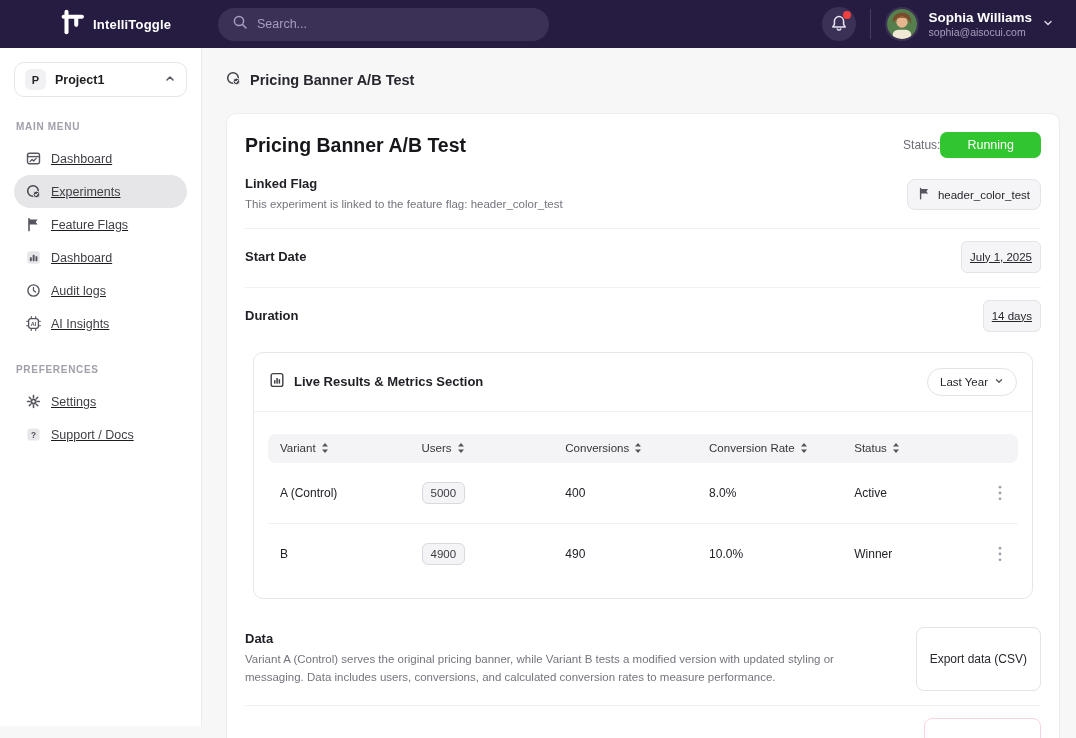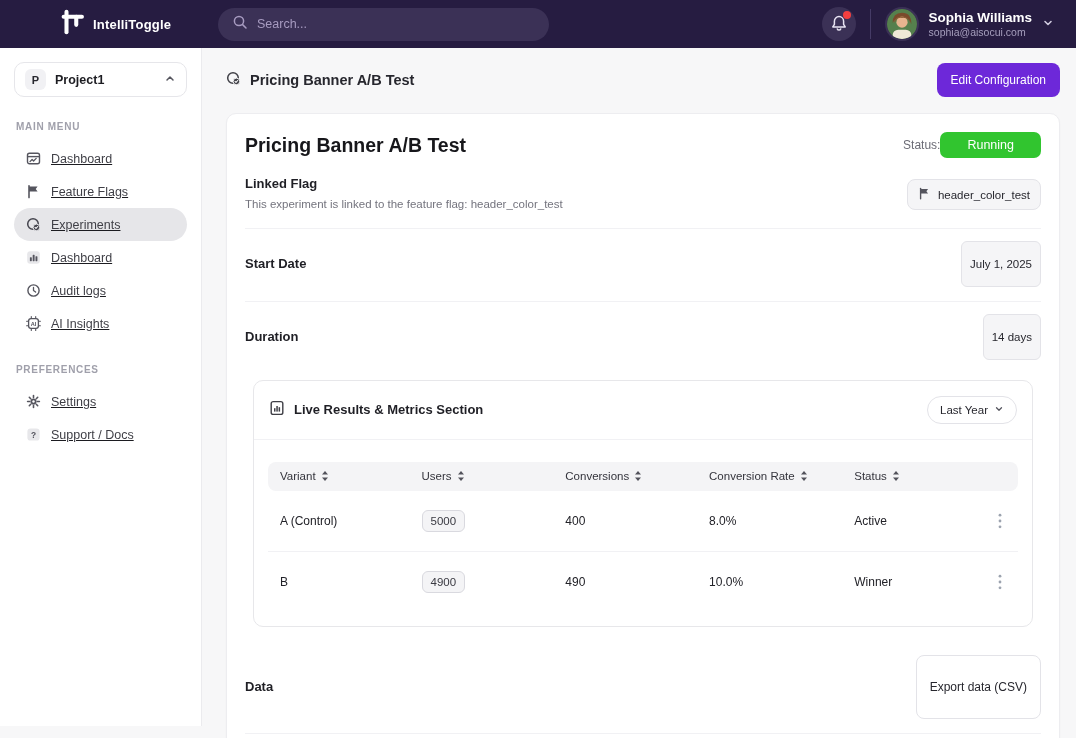--- a/index.html
+++ b/index.html
@@ -48,21 +48,21 @@
   .badge-green { background:#31c52f; color:#fff; font-size:12.5px; padding:6px 27px; border-radius:7px; }
 
   .info-row { display:flex; align-items:center; padding:12px 0 14px; }
   .info-text { max-width:640px; }
   .sec-title { font-size:13px; font-weight:700; color:#1f1f25; }
   .sec-desc { font-size:11.5px; color:#74747e; margin-top:5px; line-height:1.55; }
   .right-slot { margin-left:auto; }
   .hr { height:1px; background:#f1f1f4; }
 
   .chip { display:inline-flex; align-items:center; gap:7px; background:#f5f5f7; border:1px solid #e3e3e8; border-radius:8px; padding:7px 10px; font-size:11.5px; color:#27272e; }
-  .chip.plain { padding:16px 8px; border-radius:6px; }
+  .chip.plain { padding:9px 8px; border-radius:6px;text-decoration:underline; }
 
   
   .results-card { border:1px solid #e7e7ea; border-radius:10px; margin:6px 8px 16px; }
   .results-header { display:flex; align-items:center; gap:9px; padding:15px 15px; }
   .results-title { font-size:13px; font-weight:700; color:#1f1f25; }
   .range-btn { margin-left:auto; display:flex; align-items:center; gap:6px; background:#fff; border:1px solid #e3e3e8; border-radius:16px; padding:7px 12px; font-size:11.5px; color:#27272e; cursor:pointer; font-family:"Liberation Sans",sans-serif; }
   .results-body { padding:22px 14px 14px; }
   .t-grid { display:grid; grid-template-columns:19.5% 19.8% 19.8% 20% 15.5% 5.4%; align-items:center; padding:0 12px; }
   .thead { background:#f4f4f6; border-radius:8px; height:29px; }
   .th { display:flex; align-items:center; gap:5px; font-size:11.5px; color:#34343c; }
@@ -147,38 +147,38 @@
       <a class="menu-item">
         <span class="mi-icon">
           <svg width="15" height="15" viewBox="0 0 15 15" fill="none">
               <rect x="1.5" y="2.2" width="12" height="10.6" rx="2" stroke="#55555e" stroke-width="1.4"></rect>
               <path d="M1.5 5.6 H13.5" stroke="#55555e" stroke-width="1.4"></path>
               <path d="M4 10.6 l2.1-2.1 1.5 1.5 2.6-2.6" stroke="#55555e" stroke-width="1.3" stroke-linecap="round" stroke-linejoin="round"></path>
             </svg>
         </span>
         <span>Dashboard</span>
       </a>
-      <a class="menu-item">
-        <span class="mi-icon">
-          <svg width="15" height="15" viewBox="0 0 15 15" fill="none">
-              <path d="M3 1.8 V13.6" stroke="#55555e" stroke-width="1.6" stroke-linecap="round"></path>
-              <path d="M3 2.4 H11.6 L9.7 5 L11.6 7.6 H3 Z" fill="#55555e"></path>
-            </svg>
-        </span>
-        <span>Feature Flags</span>
-      </a>
       <a class="menu-item active">
         <span class="mi-icon">
           <svg width="15" height="15" viewBox="0 0 15 15" fill="none">
               <circle cx="7" cy="7" r="5.3" stroke="#45454e" stroke-width="1.5"></circle>
               <circle cx="10.4" cy="10.4" r="3.3" fill="#45454e" stroke="#e6e6e9" stroke-width="1"></circle>
               <path d="M9 10.4 l1 1 1.7-1.9" stroke="#fff" stroke-width="1.1" fill="none" stroke-linecap="round" stroke-linejoin="round"></path>
             </svg>
         </span>
         <span>Experiments</span>
+      </a>
+      <a class="menu-item">
+        <span class="mi-icon">
+          <svg width="15" height="15" viewBox="0 0 15 15" fill="none">
+              <path d="M3 1.8 V13.6" stroke="#55555e" stroke-width="1.6" stroke-linecap="round"></path>
+              <path d="M3 2.4 H11.6 L9.7 5 L11.6 7.6 H3 Z" fill="#55555e"></path>
+            </svg>
+        </span>
+        <span>Feature Flags</span>
       </a>
       <a class="menu-item">
         <span class="mi-icon">
           <svg width="15" height="15" viewBox="0 0 15 15">
               <rect x="1.2" y="1.2" width="12.6" height="12.6" rx="3" fill="#e7e7ea"></rect>
               <rect x="3.9" y="7.2" width="1.9" height="4" rx=".6" fill="#55555e"></rect>
               <rect x="6.7" y="4.8" width="1.9" height="6.4" rx=".6" fill="#55555e"></rect>
               <rect x="9.5" y="6.2" width="1.9" height="5" rx=".6" fill="#55555e"></rect>
             </svg>
         </span>
@@ -234,21 +234,20 @@
       <div class="ph-left">
         <span>
           <svg width="15" height="15" viewBox="0 0 15 15" fill="none">
               <circle cx="7" cy="7" r="5.3" stroke="#3f3f46" stroke-width="1.5"></circle>
               <circle cx="10.4" cy="10.4" r="3.3" fill="#3f3f46" stroke="#f7f7f8" stroke-width="1"></circle>
               <path d="M9 10.4 l1 1 1.7-1.9" stroke="#fff" stroke-width="1.1" fill="none" stroke-linecap="round" stroke-linejoin="round"></path>
             </svg>
         </span>
         <span>Pricing Banner A/B Test</span>
       </div>
-      <button class="btn-primary">Edit Configuration</button>
     </div>
 
     <section class="card">
       <div class="card-title-row">
         <h1 class="card-title">Pricing Banner A/B Test</h1>
         <div class="status-wrap">
           <span class="status-label">Status:</span>
           <span class="badge-green">Running</span>
         </div>
       </div>
@@ -375,20 +374,21 @@
                   <circle cx="2" cy="13.8" r="1.4" fill="#9ca3af"></circle>
                 </svg>
               </button>
           </div>
         </div>
       </div>
 
       <div class="info-row">
         <div class="info-text" style="max-width:620px">
           <div class="sec-title">Data</div>
+          <div class="sec-desc">Variant A (Control) serves the original pricing banner, while Variant B tests a modified version with updated styling or messaging. Data includes users, conversions, and calculated conversion rates to measure performance.</div>
         </div>
         <button class="btn-outline right-slot">Export data (CSV)</button>
       </div>
 
       <div class="hr"></div>
 
       <div class="info-row">
         <div class="sec-title">Controles</div>
         <button class="btn-outline btn-danger right-slot">Pause / Resume</button>
       </div>

